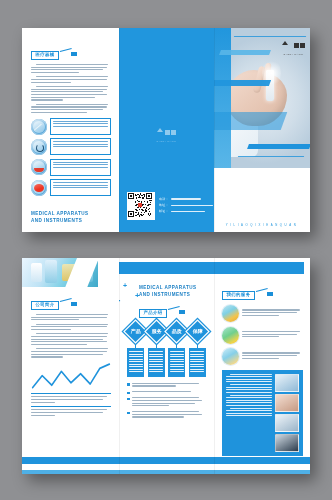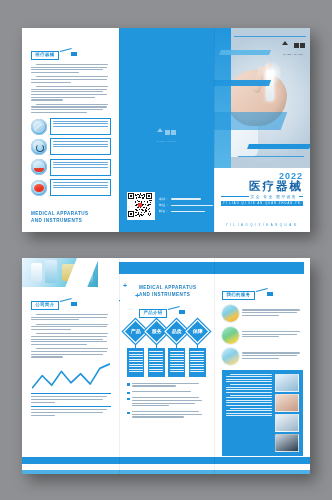--- a/index.html
+++ b/index.html
@@ -416,30 +416,20 @@
         <div style="position:absolute;right:5px;top:5px;text-align:center;">
           <span class="wm-mark">
             <span class="wm-tri" style="border-bottom-color:#333"></span>
             <span class="wm-sq"><span style="background:#333"></span><span style="background:#333"></span></span>
           </span>
           <div class="wm-sub" style="color:#555">SHEJI  WANG</div>
         </div>
       </div>
 
       <div class="cover-title">
-        <div style="padding:4px 7px 0 7px;">
-          <div class="year">2022</div>
-          <div class="cn-title">医疗器械</div>
-          <div class="sub-rule">
-            <span class="ln"></span>
-            <span class="sub-cn">安全 专业 医疗设备</span>
-            <span class="ln" style="max-width:4px"></span>
-          </div>
-          <div class="pybar" style="margin-top:2px;">YI LIAO QI XIE  AN QUAN ZHUAN YE YI LIAO SHE BEI</div>
-        </div>
         <div class="py-foot" style="position:absolute;left:6px;right:6px;bottom:5px;">YILIAOQIXIEANQUAN</div>
       </div>
     </div>
 
     <div class="fold" style="left:97px"></div>
     <div class="fold" style="left:192px"></div>
   </div>
 
   <div class="sheet" id="sheet-bot">
 

